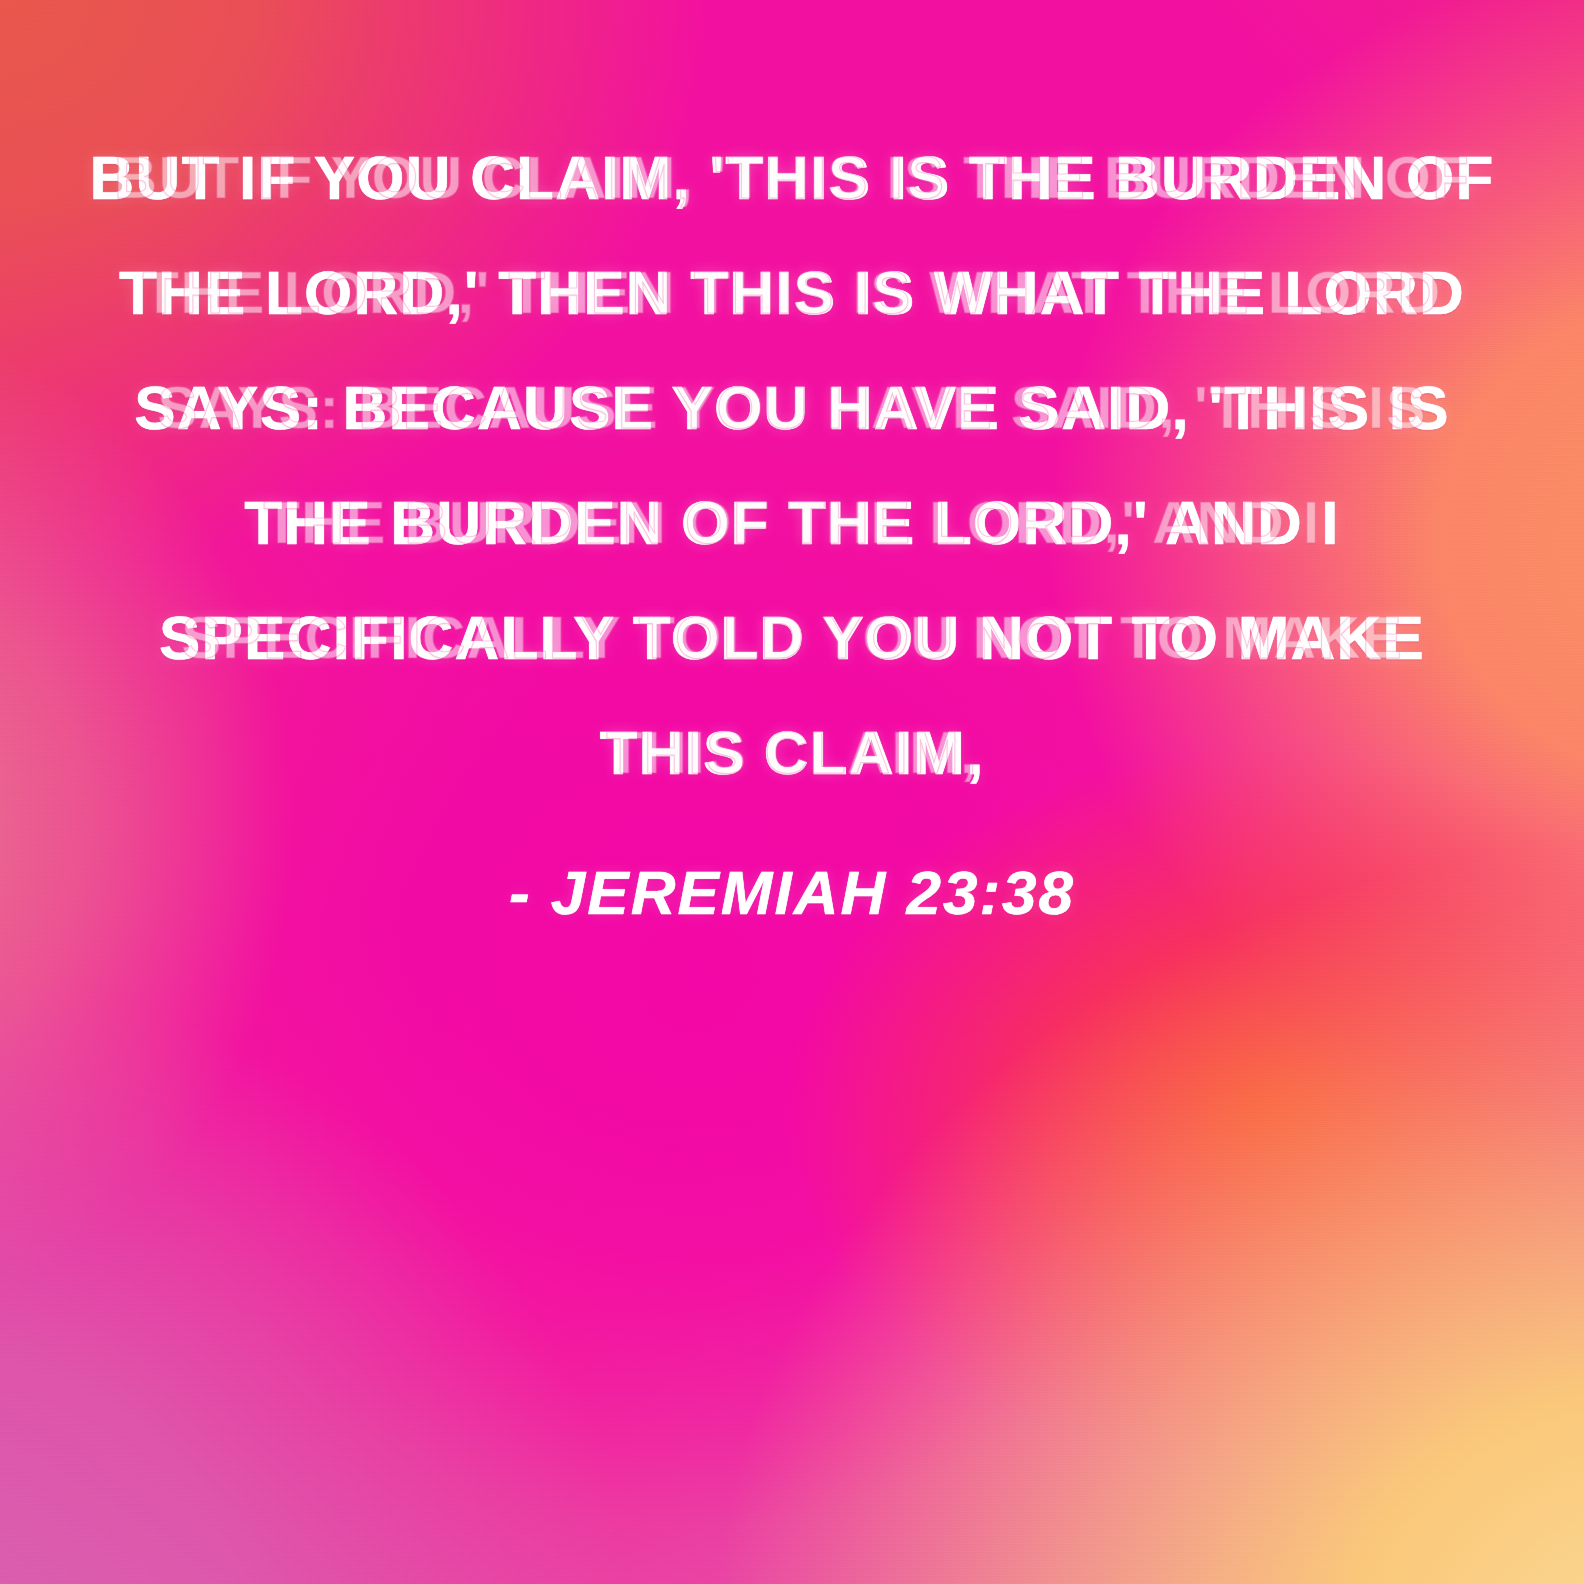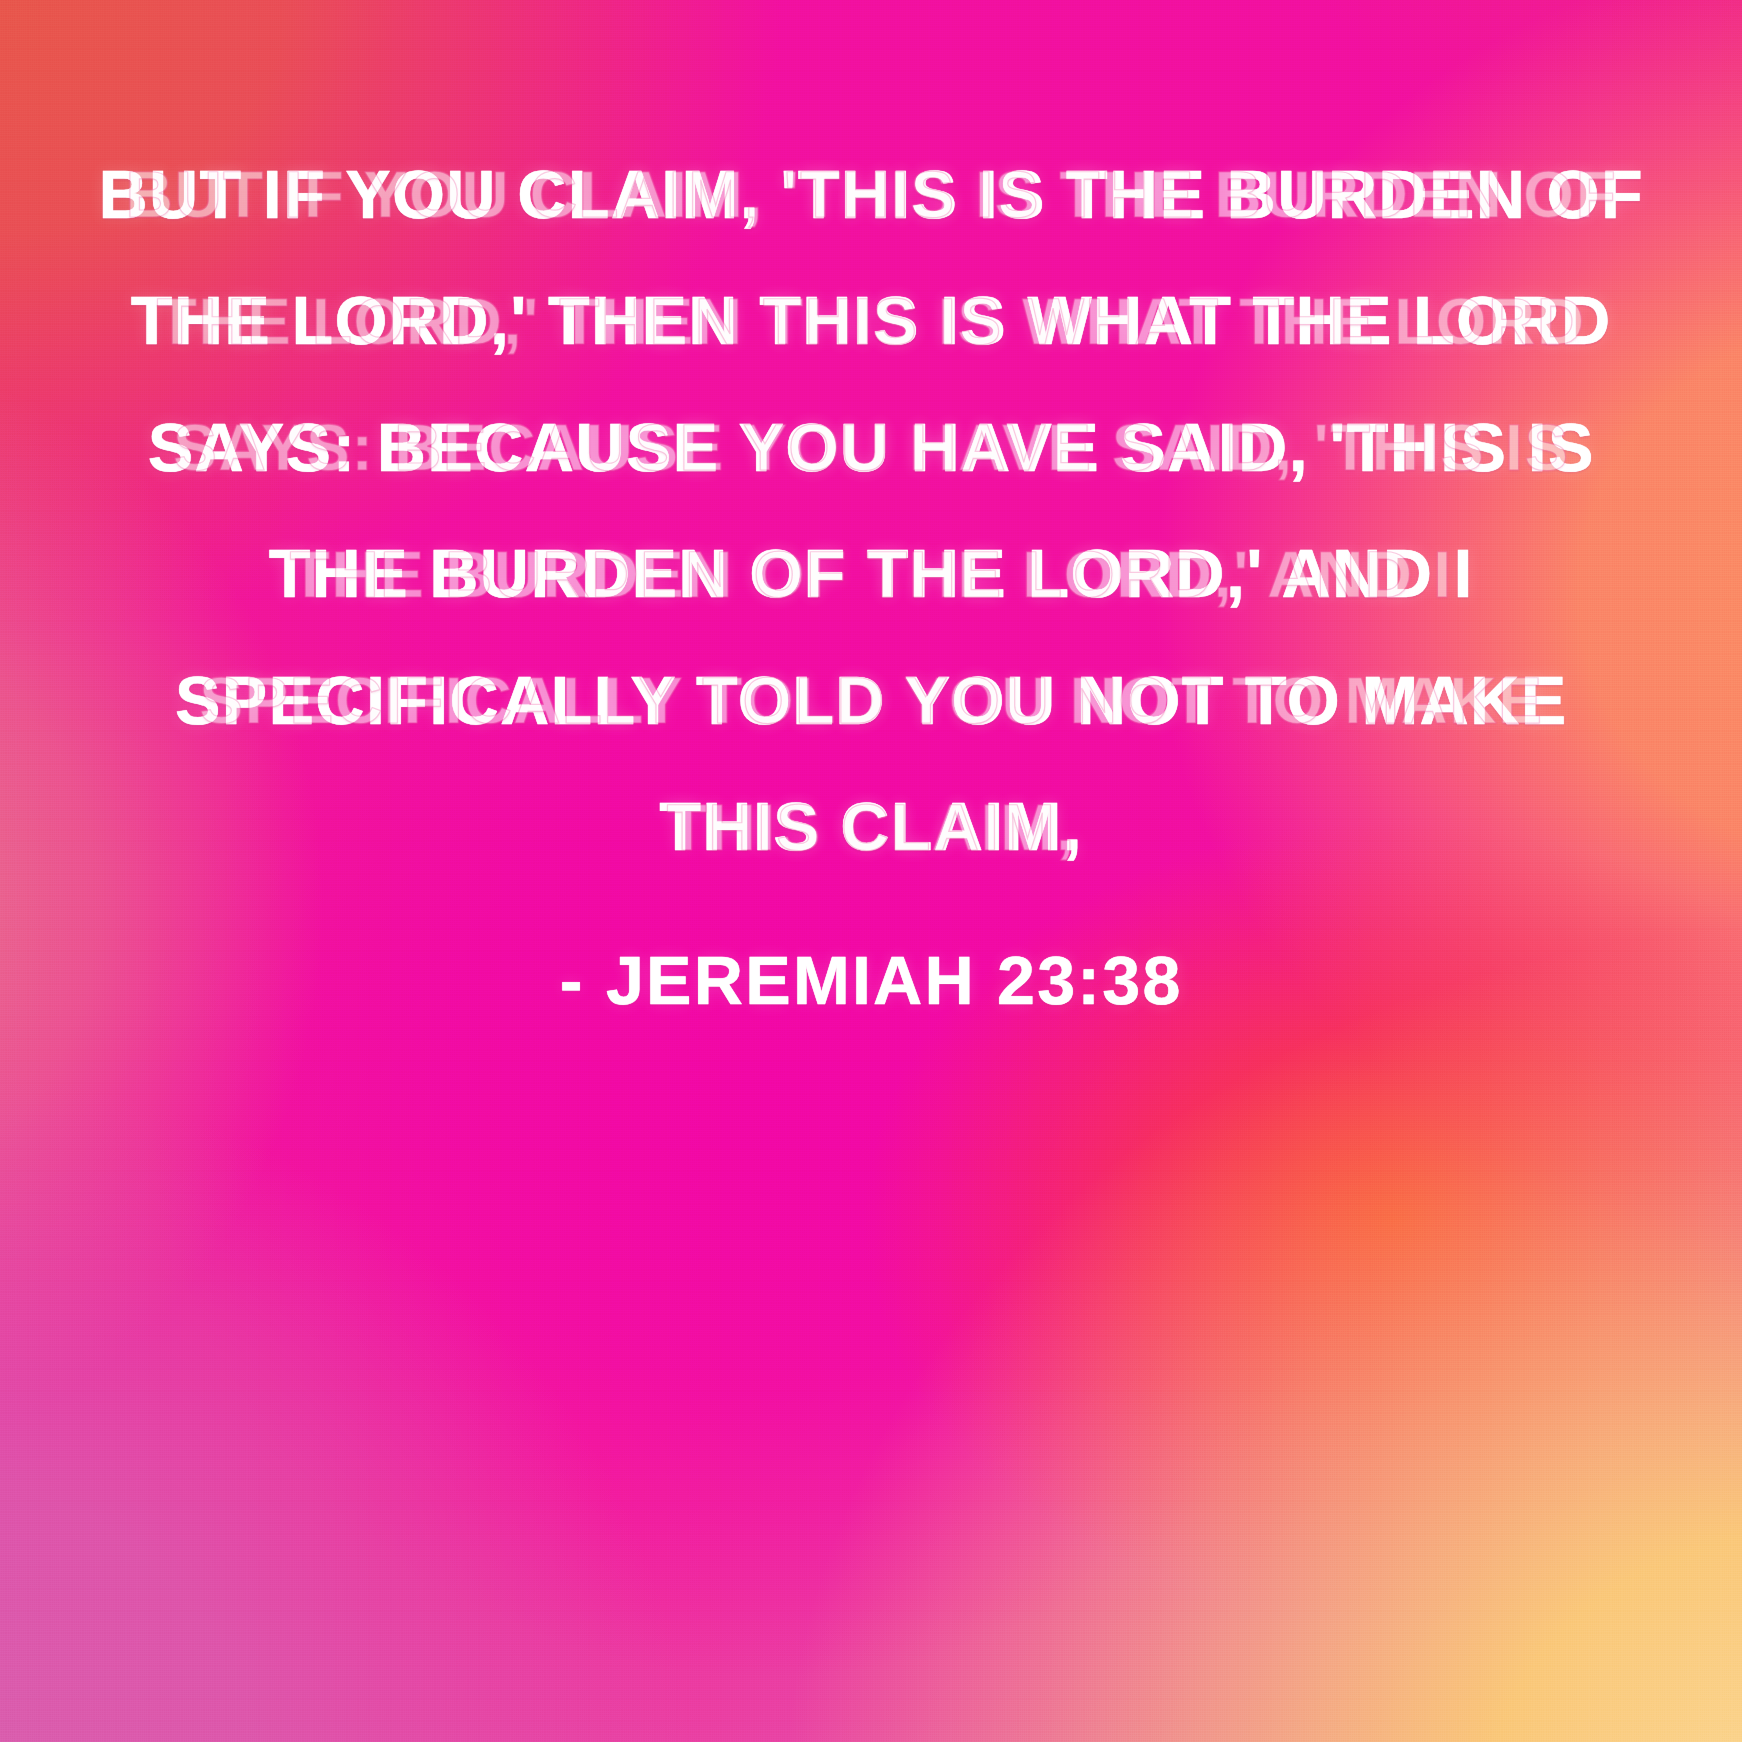--- a/index.html
+++ b/index.html
@@ -115,20 +115,21 @@
     transform-origin: center;
     opacity: .55;
   }
 
   #attribution {
     display: block;
     margin-top: 44px;
     color: #FFFFFF;
     font-family: "Liberation Sans", sans-serif;
     font-weight: 700;
+    font-style: italic;
     font-size: 62px;
     line-height: 78px;
     letter-spacing: 2px;
     text-transform: uppercase;
     white-space: nowrap;
     text-shadow:
       0 0 1px rgba(255,255,255,0.95),
       0 1px 2px rgba(190,20,110,0.30),
       0 0 14px rgba(255,255,255,0.16);
     -webkit-text-stroke: 0.4px rgba(255,255,255,0.9);

